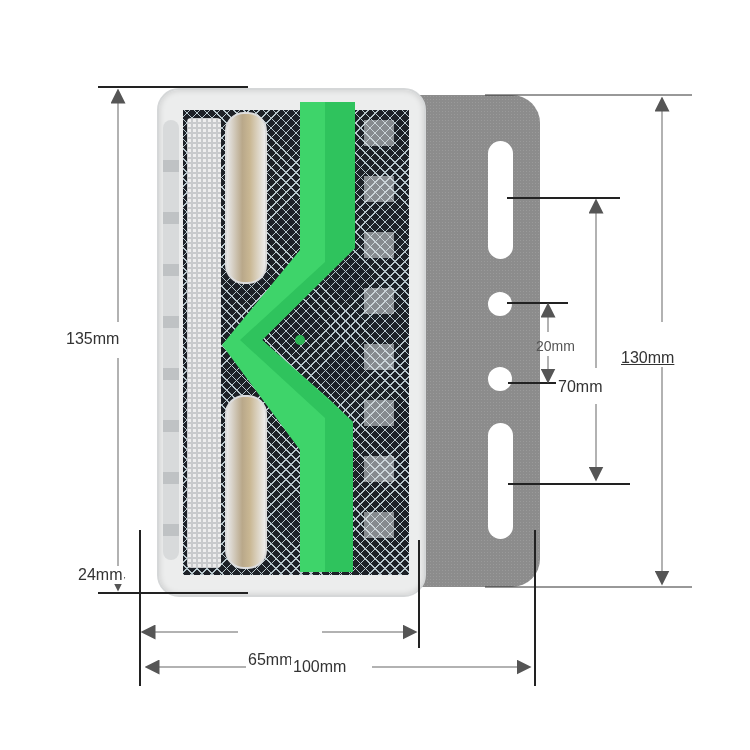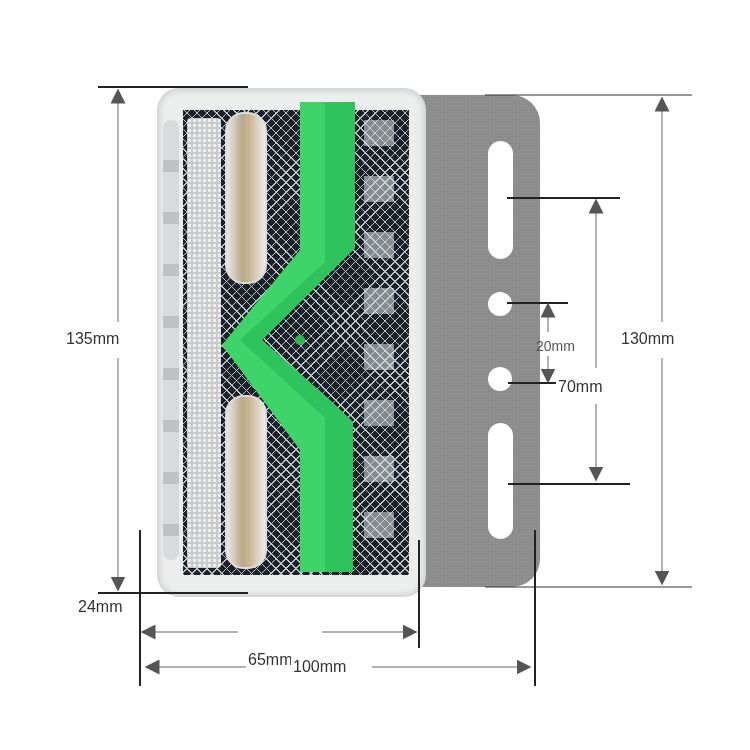--- a/index.html
+++ b/index.html
@@ -75,18 +75,18 @@
   <line x1="535" y1="530" x2="535" y2="686" stroke="#222" stroke-width="2"></line>
 
   <line x1="148" y1="632" x2="238" y2="632" stroke="#999" stroke-width="1.5" marker-start="url(#ah)"></line>
   <line x1="322" y1="632" x2="410" y2="632" stroke="#999" stroke-width="1.5" marker-end="url(#ah)"></line>
 
   <line x1="152" y1="667" x2="285" y2="667" stroke="#999" stroke-width="1.5" marker-start="url(#ah)"></line>
   <line x1="372" y1="667" x2="524" y2="667" stroke="#999" stroke-width="1.5" marker-end="url(#ah)"></line>
 </svg>
 
 <div class="label" style="left:64px; top:330px;">135mm</div>
-<div class="label" style="left:76px; top:598px;">24mm</div>
+<div class="label" style="left:76px; top:566px;">24mm</div>
 <div class="label" style="left:246px; top:651px;">65mm</div>
 <div class="label" style="left:291px; top:658px;text-align:right;">100mm</div>
-<div class="label" style="left:619px; top:330px;">130mm</div>
+<div class="label" style="left:619px; top:349px;text-decoration:underline;">130mm</div>
 <div class="label" style="left:556px; top:378px;">70mm</div>
 <div class="label small" style="left:534px; top:338px; background:transparent;">20mm</div>
 
 </body></html>

